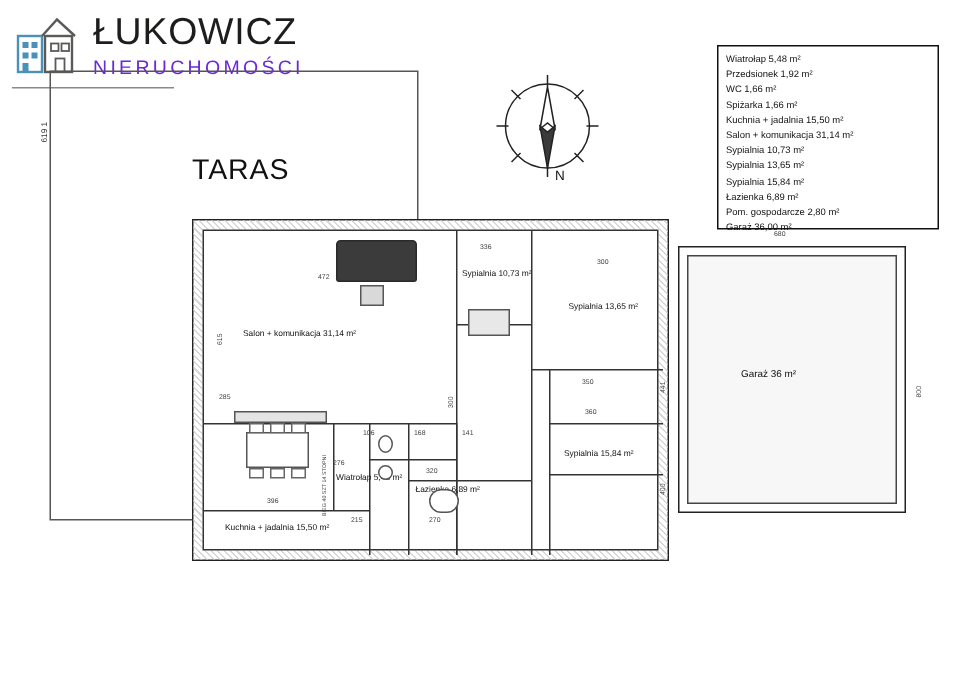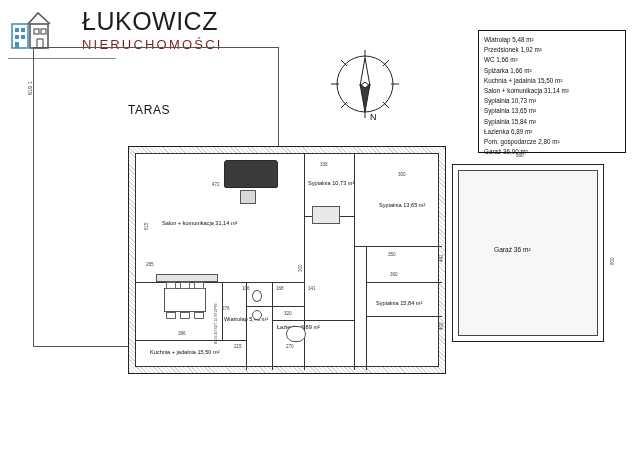--- a/index.html
+++ b/index.html
@@ -7,44 +7,44 @@
     width:640px;height:452px;
     background:#ffffff;
     font-family:"Liberation Sans", sans-serif;
     color:#1a1a1a;
     overflow:hidden;
     position:relative;
   }
   .page{position:absolute;inset:0;}
 
   
-  .logo-wrap{position:absolute;left:10px;top:8px;display:flex;align-items:center;gap:20px;}
+  .logo-wrap{position:absolute;left:10px;top:8px;display:flex;align-items:center;}
   .logo-mark{width:44px;height:44px;position:relative;margin-right:8px;}
   .logo-text{line-height:1;}
   .brand-main{font-size:25px;letter-spacing:.5px;color:#1d1d1b;font-weight:400;}
-  .brand-sub{font-size:13px;letter-spacing:2.2px;color:#7f1d1d;margin-top:4px;}
+  .brand-sub{font-size:13px;letter-spacing:2.2px;color:#6d28d9;margin-top:4px;}
 
   
   .legend{
     position:absolute;left:478px;top:30px;width:148px;height:123px;
     border:1px solid #111;background:#fff;box-sizing:border-box;
     padding:4px 5px;
   }
   .legend div{font-size:6.3px;line-height:1.62;color:#111;white-space:nowrap;}
 
   
   .compass{position:absolute;left:327px;top:46px;width:76px;height:76px;}
 
   
   .plot{
     position:absolute;left:33px;top:47px;width:246px;height:300px;
     border:1px solid #555;box-sizing:border-box;background:transparent;
   }
   .taras-label{
-    position:absolute;left:128px;top:103px;font-size:12px;letter-spacing:.6px;color:#111;
+    position:absolute;left:128px;top:103px;font-size:19px;letter-spacing:.6px;color:#111;
   }
   .dim-left{
     position:absolute;left:27px;top:95px;font-size:5.5px;color:#333;
     transform:rotate(-90deg);transform-origin:left top;white-space:nowrap;
   }
 
   
   .building{
     position:absolute;left:128px;top:146px;width:318px;height:228px;
     border:1px solid #222;box-sizing:border-box;background:#fff;

